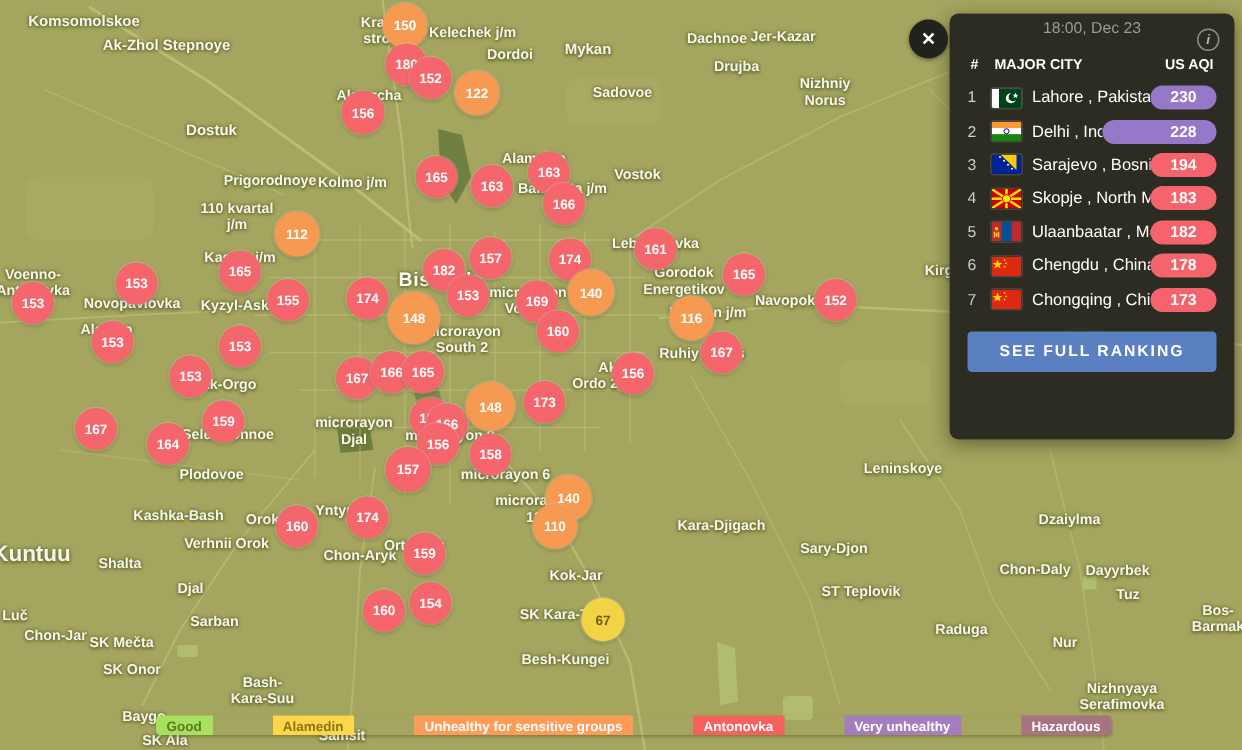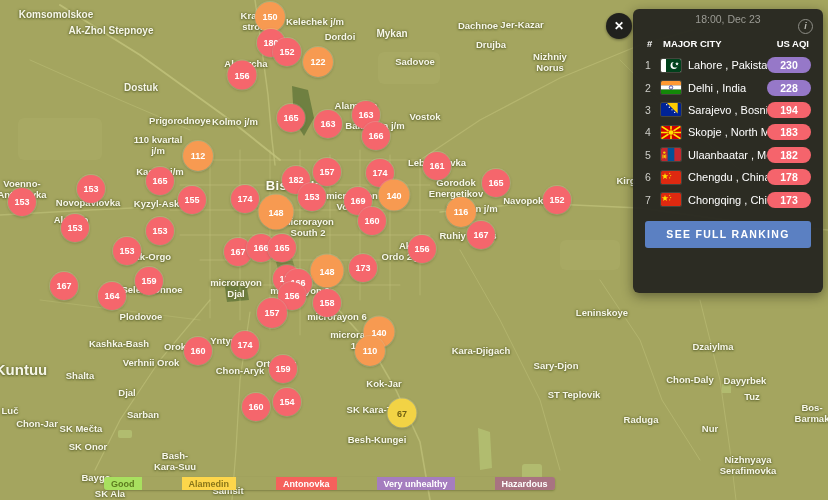--- a/index.html
+++ b/index.html
@@ -241,20 +241,21 @@
       <div class="marker lv-unhealthy" style="left: 256px; top: 407px; width: 28px; height: 28px; background: rgb(245, 102, 108);">160</div>
       <div class="marker lv-unhealthy" style="left: 198px; top: 351px; width: 28px; height: 28px; background: rgb(245, 102, 108);">160</div>
       <div class="marker lv-usg" style="left: 379px; top: 332px; width: 31px; height: 31px; background: rgb(247, 154, 81);">140</div>
       <div class="marker lv-usg" style="left: 370px; top: 351px; width: 30px; height: 30px; background: rgb(247, 154, 81);">110</div>
       <div class="marker lv-moderate" style="left: 402px; top: 413px; width: 29px; height: 29px; background: rgb(242, 211, 69);">67</div>
     </div>
 
   <div id="legend">
       <span class="leg" style="background: rgb(168, 224, 95); color: rgb(92, 122, 30);">Good</span>
       <span class="leg" style="background: rgb(253, 214, 75); color: rgb(138, 118, 25);">Alamedin</span>
+      <span class="leg" style="background: rgb(253, 155, 87); color: rgb(255, 255, 255);">Unhealthy for sensitive groups</span>
       <span class="leg" style="background: rgb(245, 97, 92); color: rgb(255, 255, 255);">Antonovka</span>
       <span class="leg" style="background: rgb(165, 125, 191); color: rgb(255, 255, 255);">Very unhealthy</span>
       <span class="leg" style="background: rgb(168, 115, 129); color: rgb(255, 255, 255);">Hazardous</span>
     </div>
 
   <div id="close-btn">
     <span>✕</span>
   </div>
 
   <div id="panel">
@@ -284,21 +285,21 @@
           <span class="rk">2</span>
           <span class="flag">
             <svg viewBox="0 0 30 20" preserveAspectRatio="none">
               <rect width="30" height="6.7" fill="#FF9933"></rect>
               <rect y="6.7" width="30" height="6.6" fill="#fff"></rect>
               <rect y="13.3" width="30" height="6.7" fill="#138808"></rect>
               <circle cx="15" cy="10" r="2.6" fill="none" stroke="#000080" stroke-width="1"></circle>
             </svg>
           </span>
           <span class="cityname">Delhi , India</span>
-          <span class="badge" style="background: rgb(150, 120, 200);">228</span>
+          <span class="badge" style="background: rgb(150, 120, 200); padding-left: 32px;">228</span>
         </div>
         <div class="rank-row">
           <span class="rk">3</span>
           <span class="flag">
             <svg viewBox="0 0 30 20" preserveAspectRatio="none">
               <rect width="30" height="20" fill="#002395"></rect>
               <polygon points="9,0 25,0 25,16" fill="#FECB00"></polygon>
               <circle cx="8.5" cy="2.5" r="1" fill="#fff"></circle>
               <circle cx="12.5" cy="6.5" r="1" fill="#fff"></circle>
               <circle cx="16.5" cy="10.5" r="1" fill="#fff"></circle>

